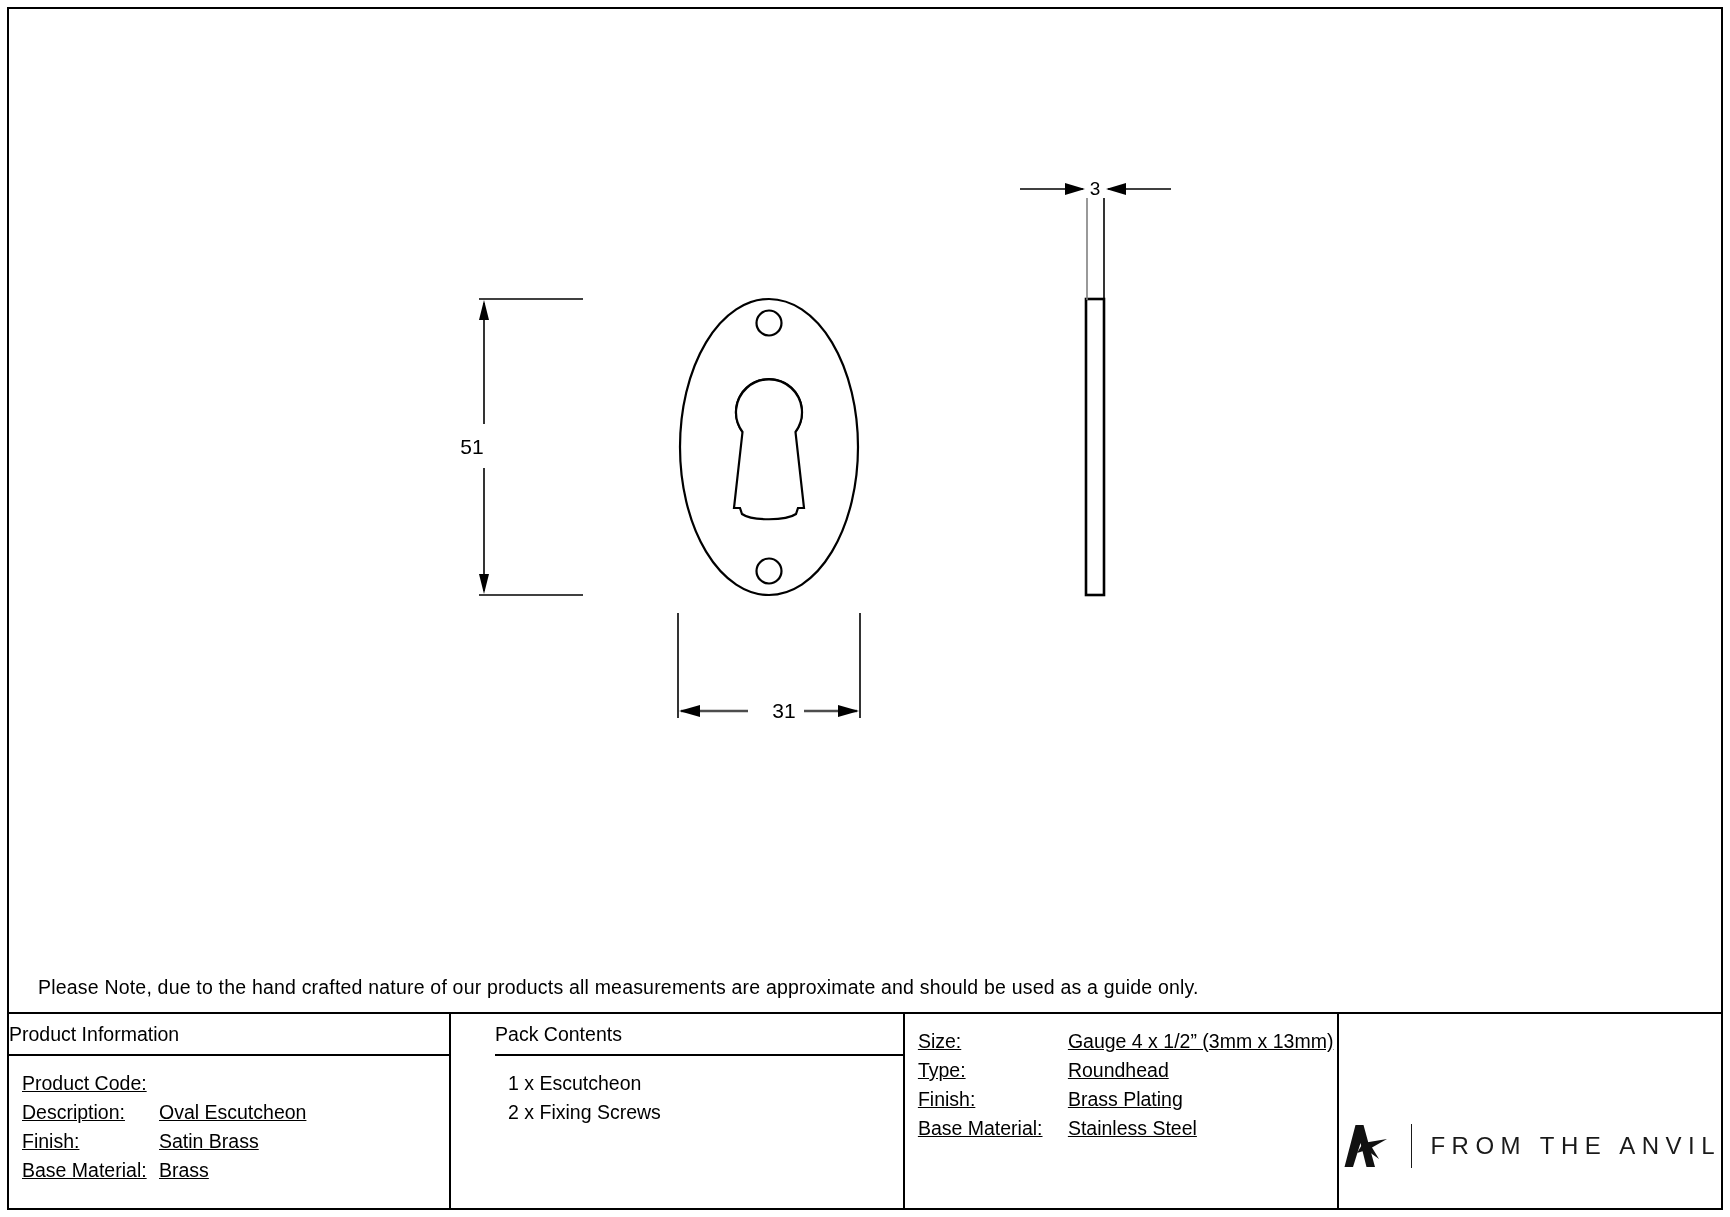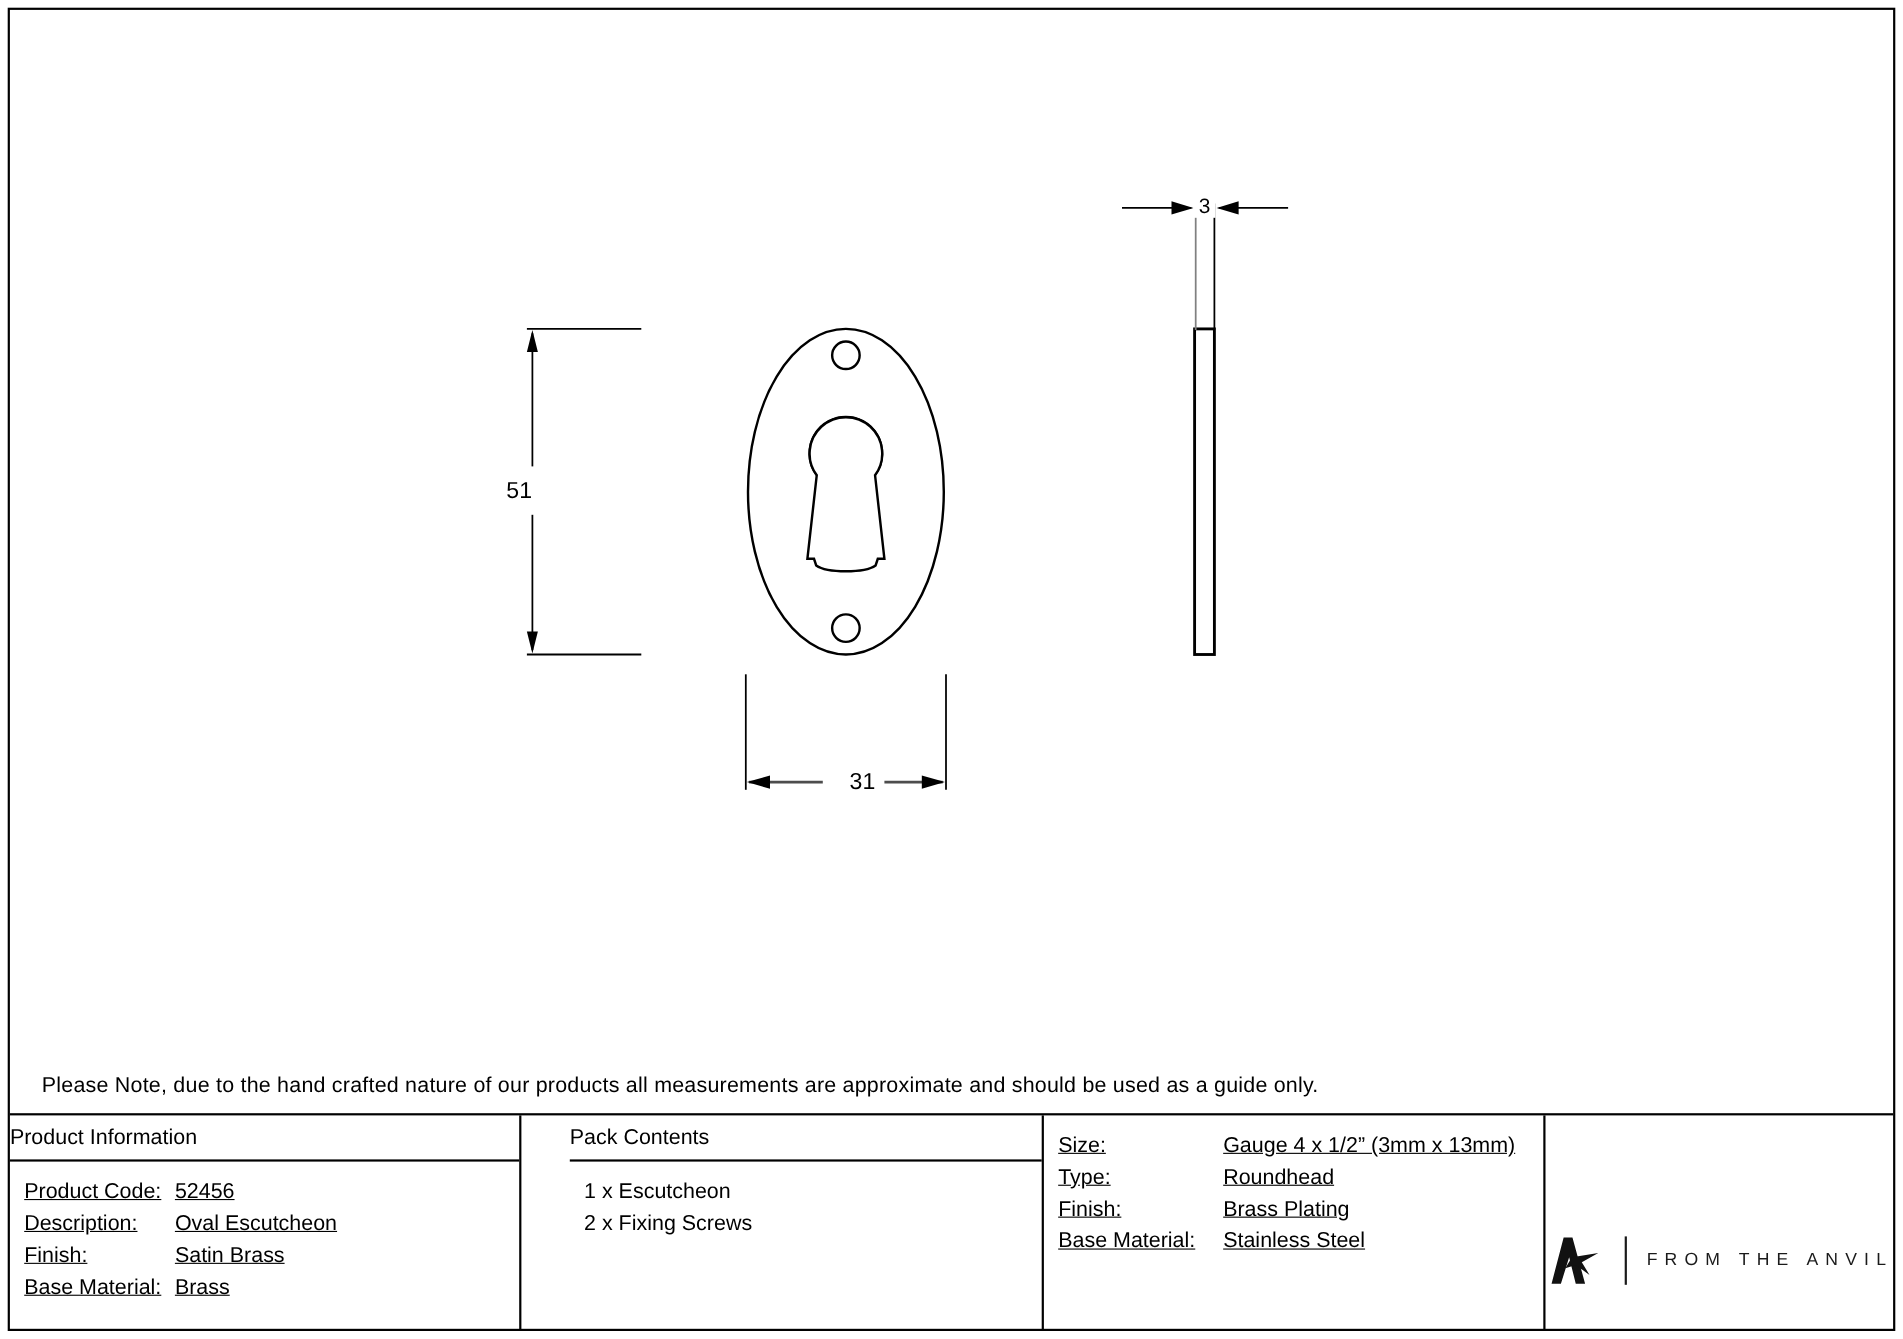--- a/index.html
+++ b/index.html
@@ -109,21 +109,21 @@
     gap: 18px;
     transform: translateY(34px);
   }
   .logo-mark { display:block; }
   .logo-sep {
     width: 1.5px;
     height: 44px;
     background: #1a1a1a;
   }
   .logo-word {
-    font-size: 16px;
+    font-size: 24px;
     letter-spacing: 6.5px;
     color: #1a1a1a;
     white-space: nowrap;
   }
   .dim-label {
     position: absolute;
     font-size: 21px;
     color: #000;
     background: #fff;
     text-align: center;
@@ -200,21 +200,20 @@
     <div class="note-text">Please Note, due to the hand crafted nature of our products all measurements are approximate and should be used as a guide only.</div>
   </div>
 
   <div class="table-row">
 
     <div class="col c1">
       <div class="col-head">Product Information</div>
       <div class="col-body">
         <div class="kv">
           <span class="k">Product Code:</span>
-          <span class="v">52456</span>
         </div>
         <div class="kv">
           <span class="k">Description:</span>
           <span class="v">Oval Escutcheon</span>
         </div>
         <div class="kv">
           <span class="k">Finish:</span>
           <span class="v">Satin Brass</span>
         </div>
         <div class="kv">

